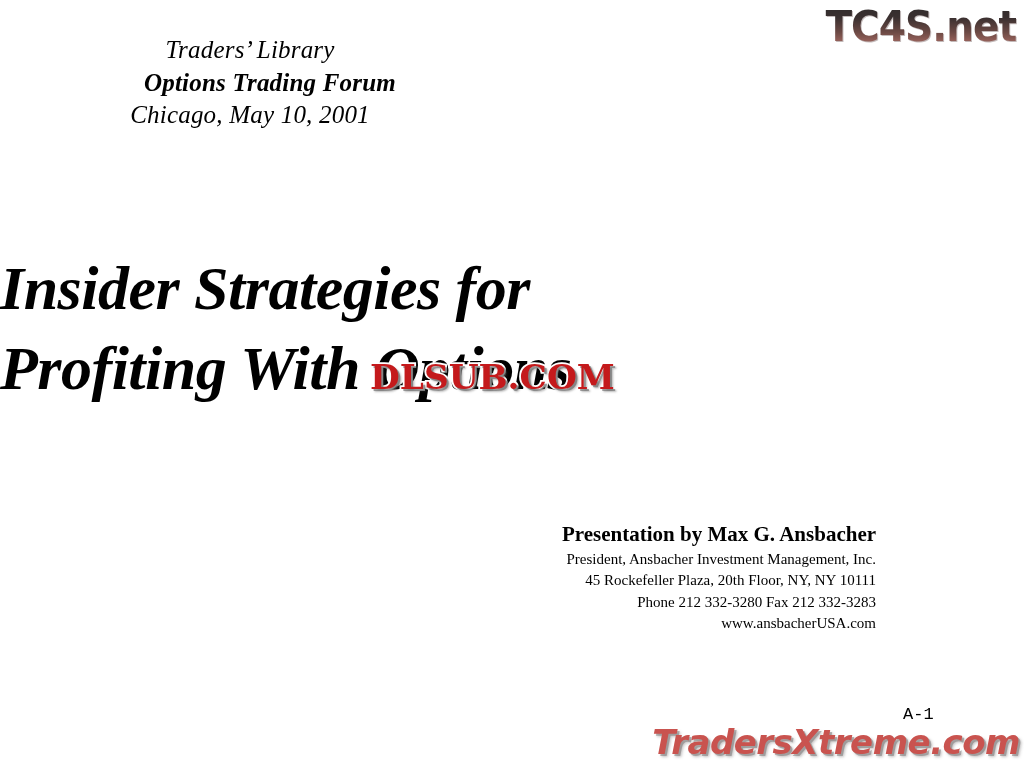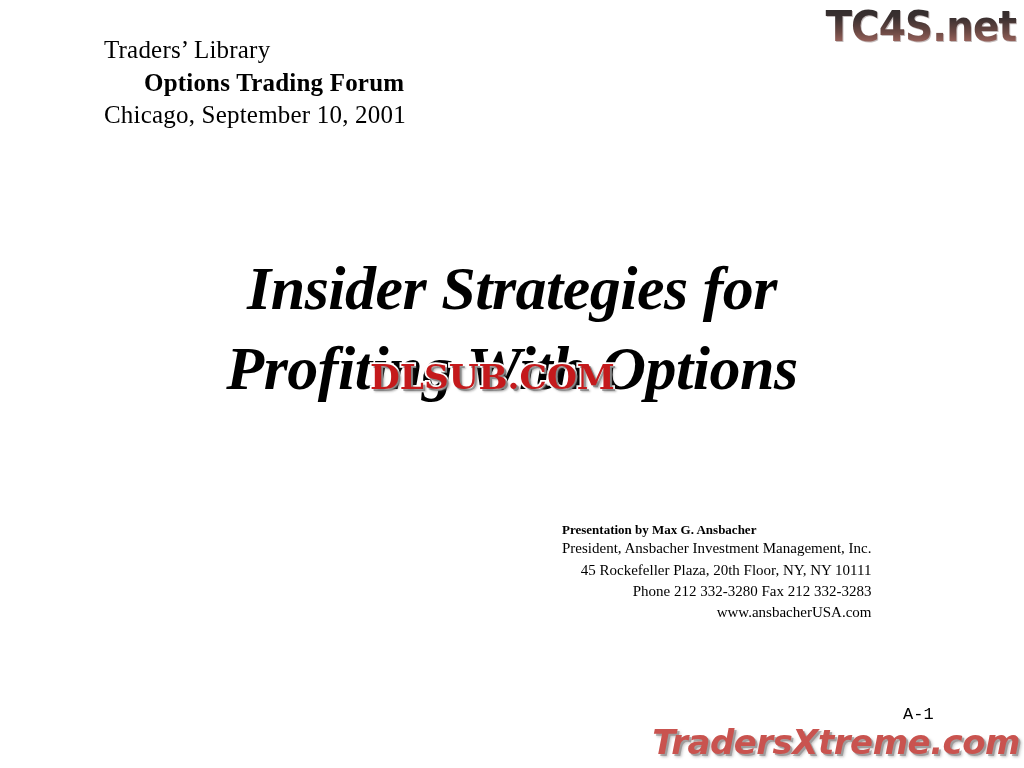--- a/index.html
+++ b/index.html
@@ -23,22 +23,24 @@
   
   .header-block {
     position: absolute;
     left: 104px;
     top: 34px;
     line-height: 1.30;
     color: #000000;
   }
   .header-line {
     font-size: 25px;
+    font-style: italic;
     letter-spacing: 0.2px;
     white-space: nowrap;
+    text-align: center;
   }
   .header-line.bold {
     font-weight: bold;
     margin-left: 40px;
   }
 
   
   .tc4s-logo {
     position: absolute;
     right: 8px;
@@ -57,21 +59,21 @@
     text-shadow: none;
     filter: drop-shadow(1.5px 1.5px 0.5px rgba(120,100,100,0.45));
   }
 
   
   .main-title {
     position: absolute;
     left: 0;
     right: 0;
     top: 248px;
-    text-align: center;
+    text-align: left;
     font-size: 62px;
     font-style: italic;
     font-weight: bold;
     line-height: 80px;
     color: #000000;
     letter-spacing: -0.5px;
   }
   .title-line { display: block; white-space: nowrap; }
 
   
@@ -95,21 +97,21 @@
   }
 
   
   .presenter-block {
     position: absolute;
     left: 562px;
     top: 521px;
     color: #000000;
   }
   .presenter-name {
-    font-size: 13px;
+    font-size: 21px;
     font-weight: bold;
     line-height: 1.33;
     white-space: nowrap;
   }
   .presenter-line {
     font-size: 15px;
     line-height: 1.42;
     white-space: nowrap;
     text-align: right;
   }
@@ -144,21 +146,21 @@
   }
 </style>
 </head>
 <body>
 
 <div class="slide">
 
   <div class="header-block">
     <div class="header-line">Traders’ Library</div>
     <div class="header-line bold">Options Trading Forum</div>
-    <div class="header-line">Chicago,  September 10, 2001</div>
+    <div class="header-line">Chicago,  May 10, 2001</div>
   </div>
 
   <div class="tc4s-logo">TC4S.net</div>
 
   <div class="main-title">
     <span class="title-line">Insider Strategies for</span>
     <span class="title-line">Profiting With Options</span>
   </div>
 
   <div class="watermark">DLSUB.COM</div>

